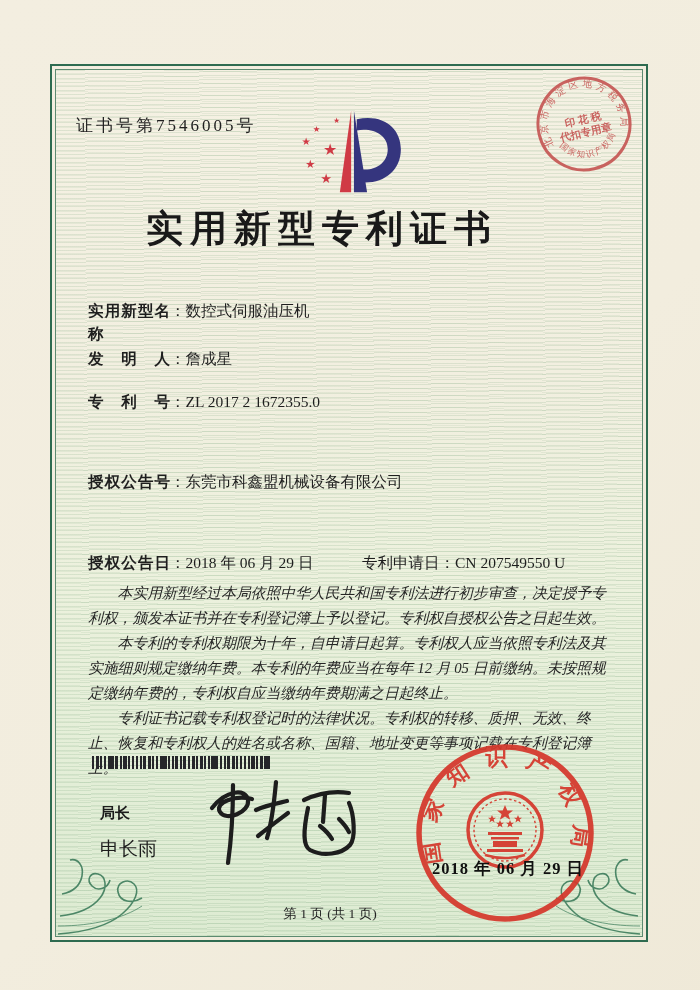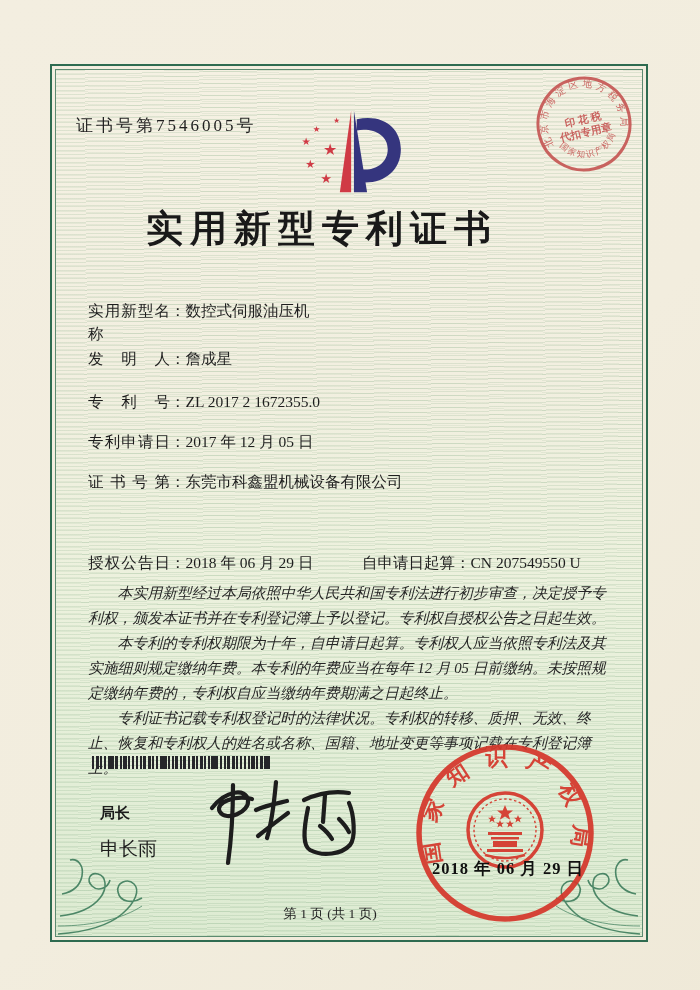--- a/index.html
+++ b/index.html
@@ -26,21 +26,21 @@
   .corner-flourish.right{right:2px;transform:scaleX(-1);}
   
   .cert-no{position:absolute;left:76px;top:114px;font-size:17px;letter-spacing:3px;color:#1f1f1f;}
   .logo{position:absolute;left:292px;top:104px;}
   .title{
     position:absolute;left:0;top:204px;width:644px;text-align:center;
     font-size:37px;font-weight:600;letter-spacing:7px;color:#191919;
   }
   
   .field-row{position:absolute;left:88px;width:530px;font-size:15.5px;color:#1e1e1e;line-height:23px;}
-  .f-label{display:inline-block;width:82px;text-align:justify;text-align-last:justify;vertical-align:top;}
+  .f-label{display:inline-block;width:82px;text-align:justify;text-align-last:justify;vertical-align:top;font-weight:bold;}
   .f-colon{vertical-align:top;}
   .f-value{display:inline-block;vertical-align:top;max-width:428px;}
   .grant-col{position:absolute;left:274px;top:0;}
   
   .body-text{
     position:absolute;left:88px;top:581px;width:528px;
     font-size:14.8px;line-height:25px;color:#262626;font-style:italic;
   }
   .body-text p{margin:0;text-indent:2em;}
   
@@ -110,30 +110,27 @@
 
   <div class="field-row" style="top:299px">
     <span class="f-label">实用新型名称</span><span class="f-colon">：</span><span class="f-value">数控式伺服油压机</span>
   </div>
   <div class="field-row" style="top:347px">
     <span class="f-label">发明人</span><span class="f-colon">：</span><span class="f-value">詹成星</span>
   </div>
   <div class="field-row" style="top:390px">
     <span class="f-label">专利号</span><span class="f-colon">：</span><span class="f-value">ZL 2017 2 1672355.0</span>
   </div>
-  <div class="field-row" style="top:430px">
-    <span class="f-label">专利申请日</span><span class="f-colon">：</span><span class="f-value">2017 年 12 月 05 日</span>
-  </div>
   <div class="field-row" style="top:470px">
-    <span class="f-label">证书号第</span><span class="f-colon">：</span><span class="f-value">东莞市科鑫盟机械设备有限公司</span>
+    <span class="f-label">授权公告号</span><span class="f-colon">：</span><span class="f-value">东莞市科鑫盟机械设备有限公司</span>
   </div>
   <div class="field-row" style="top:551px">
     <span class="f-label">授权公告日</span><span class="f-colon">：</span><span class="f-value">2018 年 06 月 29 日</span>
     <span class="grant-col">
-      <span>自申请日起算</span><span>：</span><span>CN 207549550 U</span>
+      <span>专利申请日</span><span>：</span><span>CN 207549550 U</span>
     </span>
   </div>
 
   <div class="body-text">
     <p>本实用新型经过本局依照中华人民共和国专利法进行初步审查，决定授予专利权，颁发本证书并在专利登记簿上予以登记。专利权自授权公告之日起生效。</p>
     <p>本专利的专利权期限为十年，自申请日起算。专利权人应当依照专利法及其实施细则规定缴纳年费。本专利的年费应当在每年 12 月 05 日前缴纳。未按照规定缴纳年费的，专利权自应当缴纳年费期满之日起终止。</p>
     <p>专利证书记载专利权登记时的法律状况。专利权的转移、质押、无效、终止、恢复和专利权人的姓名或名称、国籍、地址变更等事项记载在专利登记簿上。</p>
   </div>
 
   <div class="barcode"></div>

